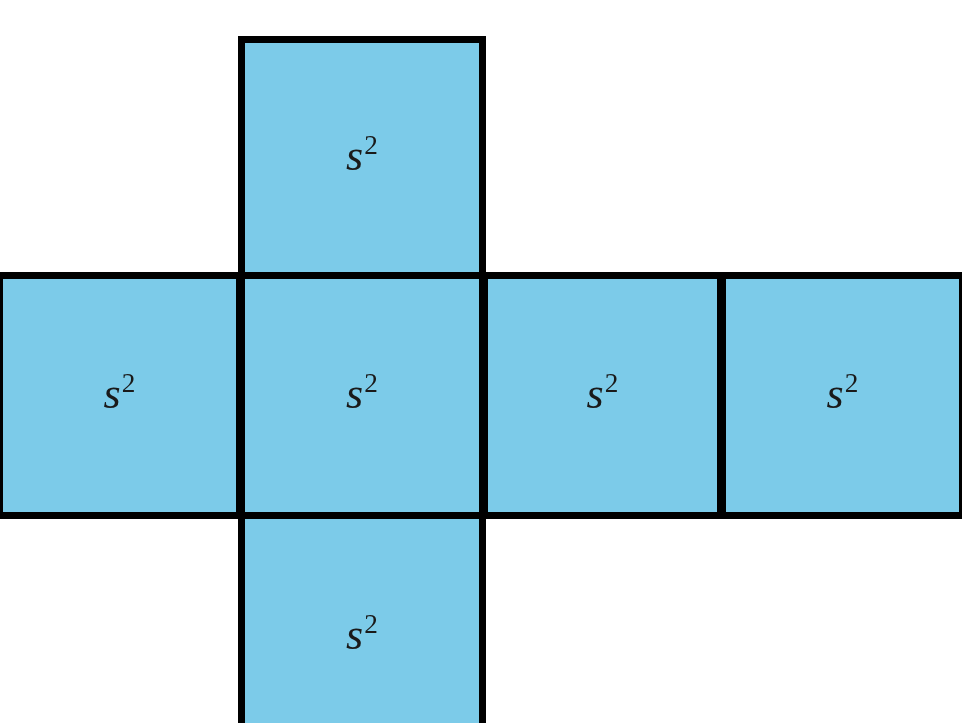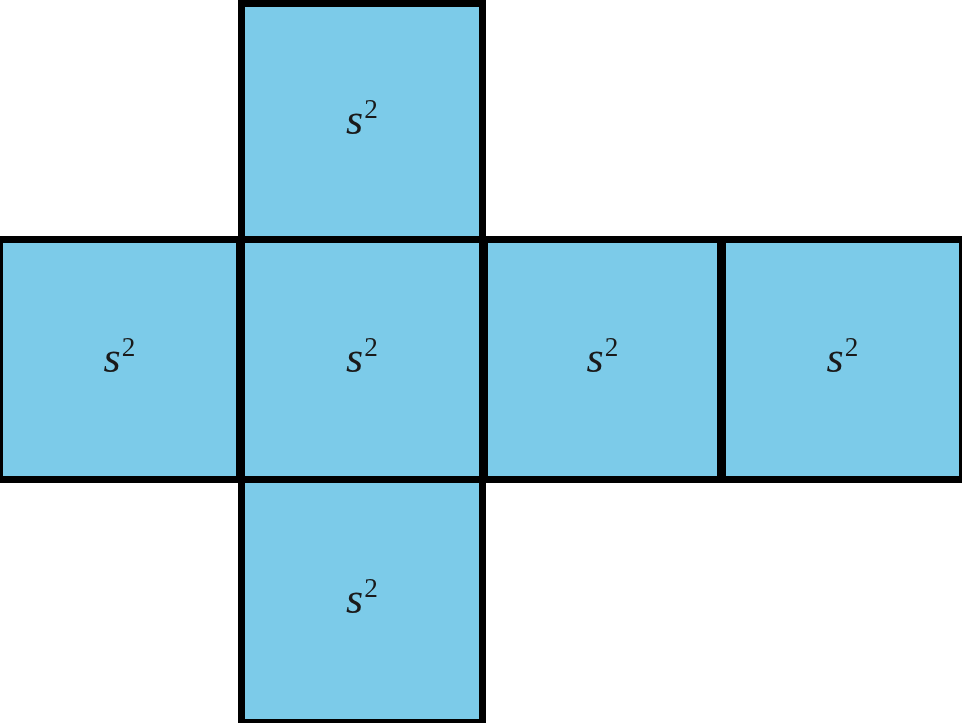--- a/index.html
+++ b/index.html
@@ -21,20 +21,21 @@
     background: #ffffff;
   }
   .face {
     position: absolute;
     box-sizing: border-box;
     background: #7ccbe9;
     border: 7px solid #000000;
     display: flex;
     align-items: center;
     justify-content: center;
+    margin-top: 36px;
   }
   
   .face-top {
     left: 238px;
     top: 0px;
     width: 248px;
     height: 243px;
   }
   
   .face-mid-1 {

